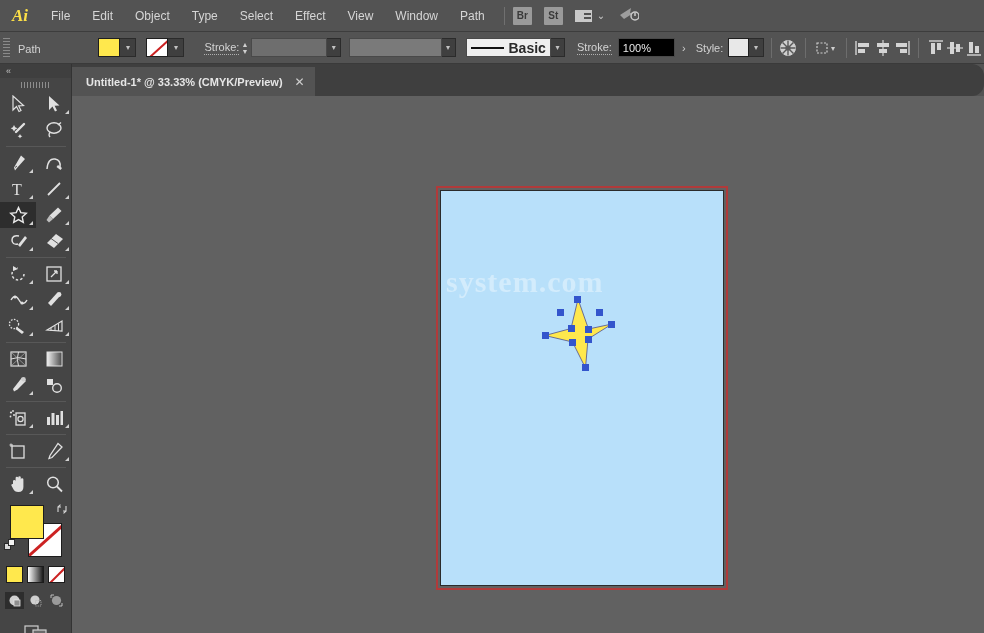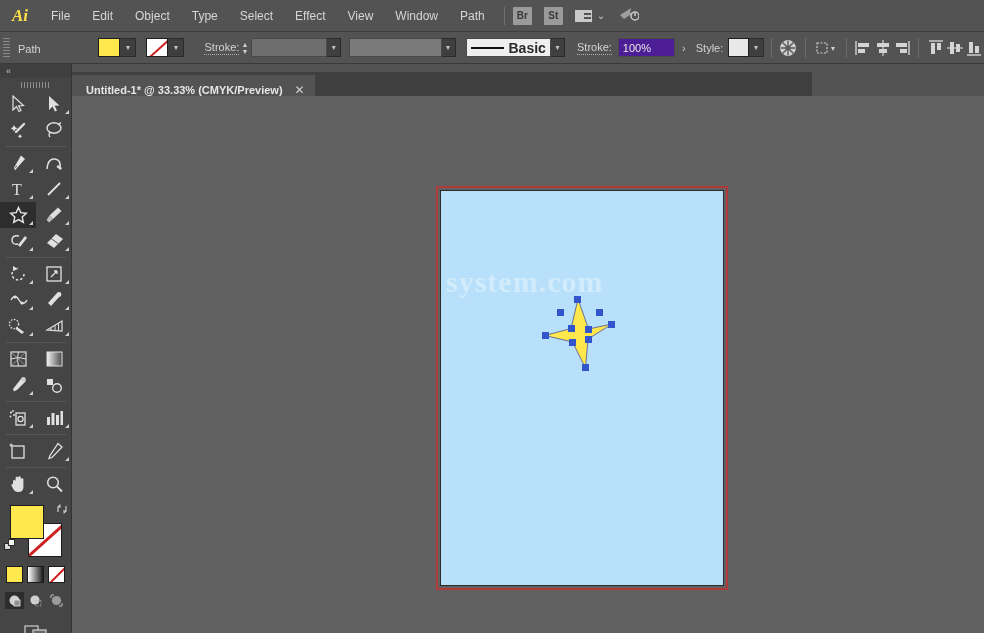--- a/index.html
+++ b/index.html
@@ -66,30 +66,30 @@
     color: #c2c2c2; font-size: 8px;
   }
   .spinner {
     width: 13px; height: 19px; display: flex; flex-direction: column;
     align-items: center; justify-content: center; color: #cfcfcf; font-size: 7px; line-height: 7px;
   }
   .field {
     height: 19px; background: #6e6e6e; border: 1px solid #494949; display: flex;
     align-items: center; padding: 0 4px; font-size: 11px; color: #e8e8e8;
   }
-  .field.dark { background: #4c1d95; }
+  .field.dark { background: #000000; }
   .field.white { background: #efefef; color: #2a2a2a; justify-content: flex-end; }
   .brushline { flex: 1; height: 2px; background: #111; margin-right: 5px; }
   .cb-sep { width: 1px; height: 20px; background: #6d6d6d; margin: 0 7px; }
   .icon-btn { width: 22px; height: 22px; display: flex; align-items: center; justify-content: center; }
   .arrow-r { color: #cfcfcf; font-size: 11px; }
 
   
   .tabbar {
-    position: absolute; left: 0; top: 72px; width: 812px; height: 32px; background: #3f3f3f;
+    position: absolute; left: 0; top: 64px; width: 984px; height: 32px; background: #3f3f3f; border-radius: 12px;
   }
   .doc-tab {
     position: absolute; left: 72px; top: 3px; height: 29px; background: #535353;
     display: flex; align-items: center; padding: 0 10px 0 14px; gap: 12px;
   }
   .doc-tab-title { font-size: 11px; color: #e6e6e6; font-weight: bold; white-space: nowrap; }
   .doc-tab-close { font-size: 12px; color: #d0d0d0; }
 
   
   .toolpanel {

